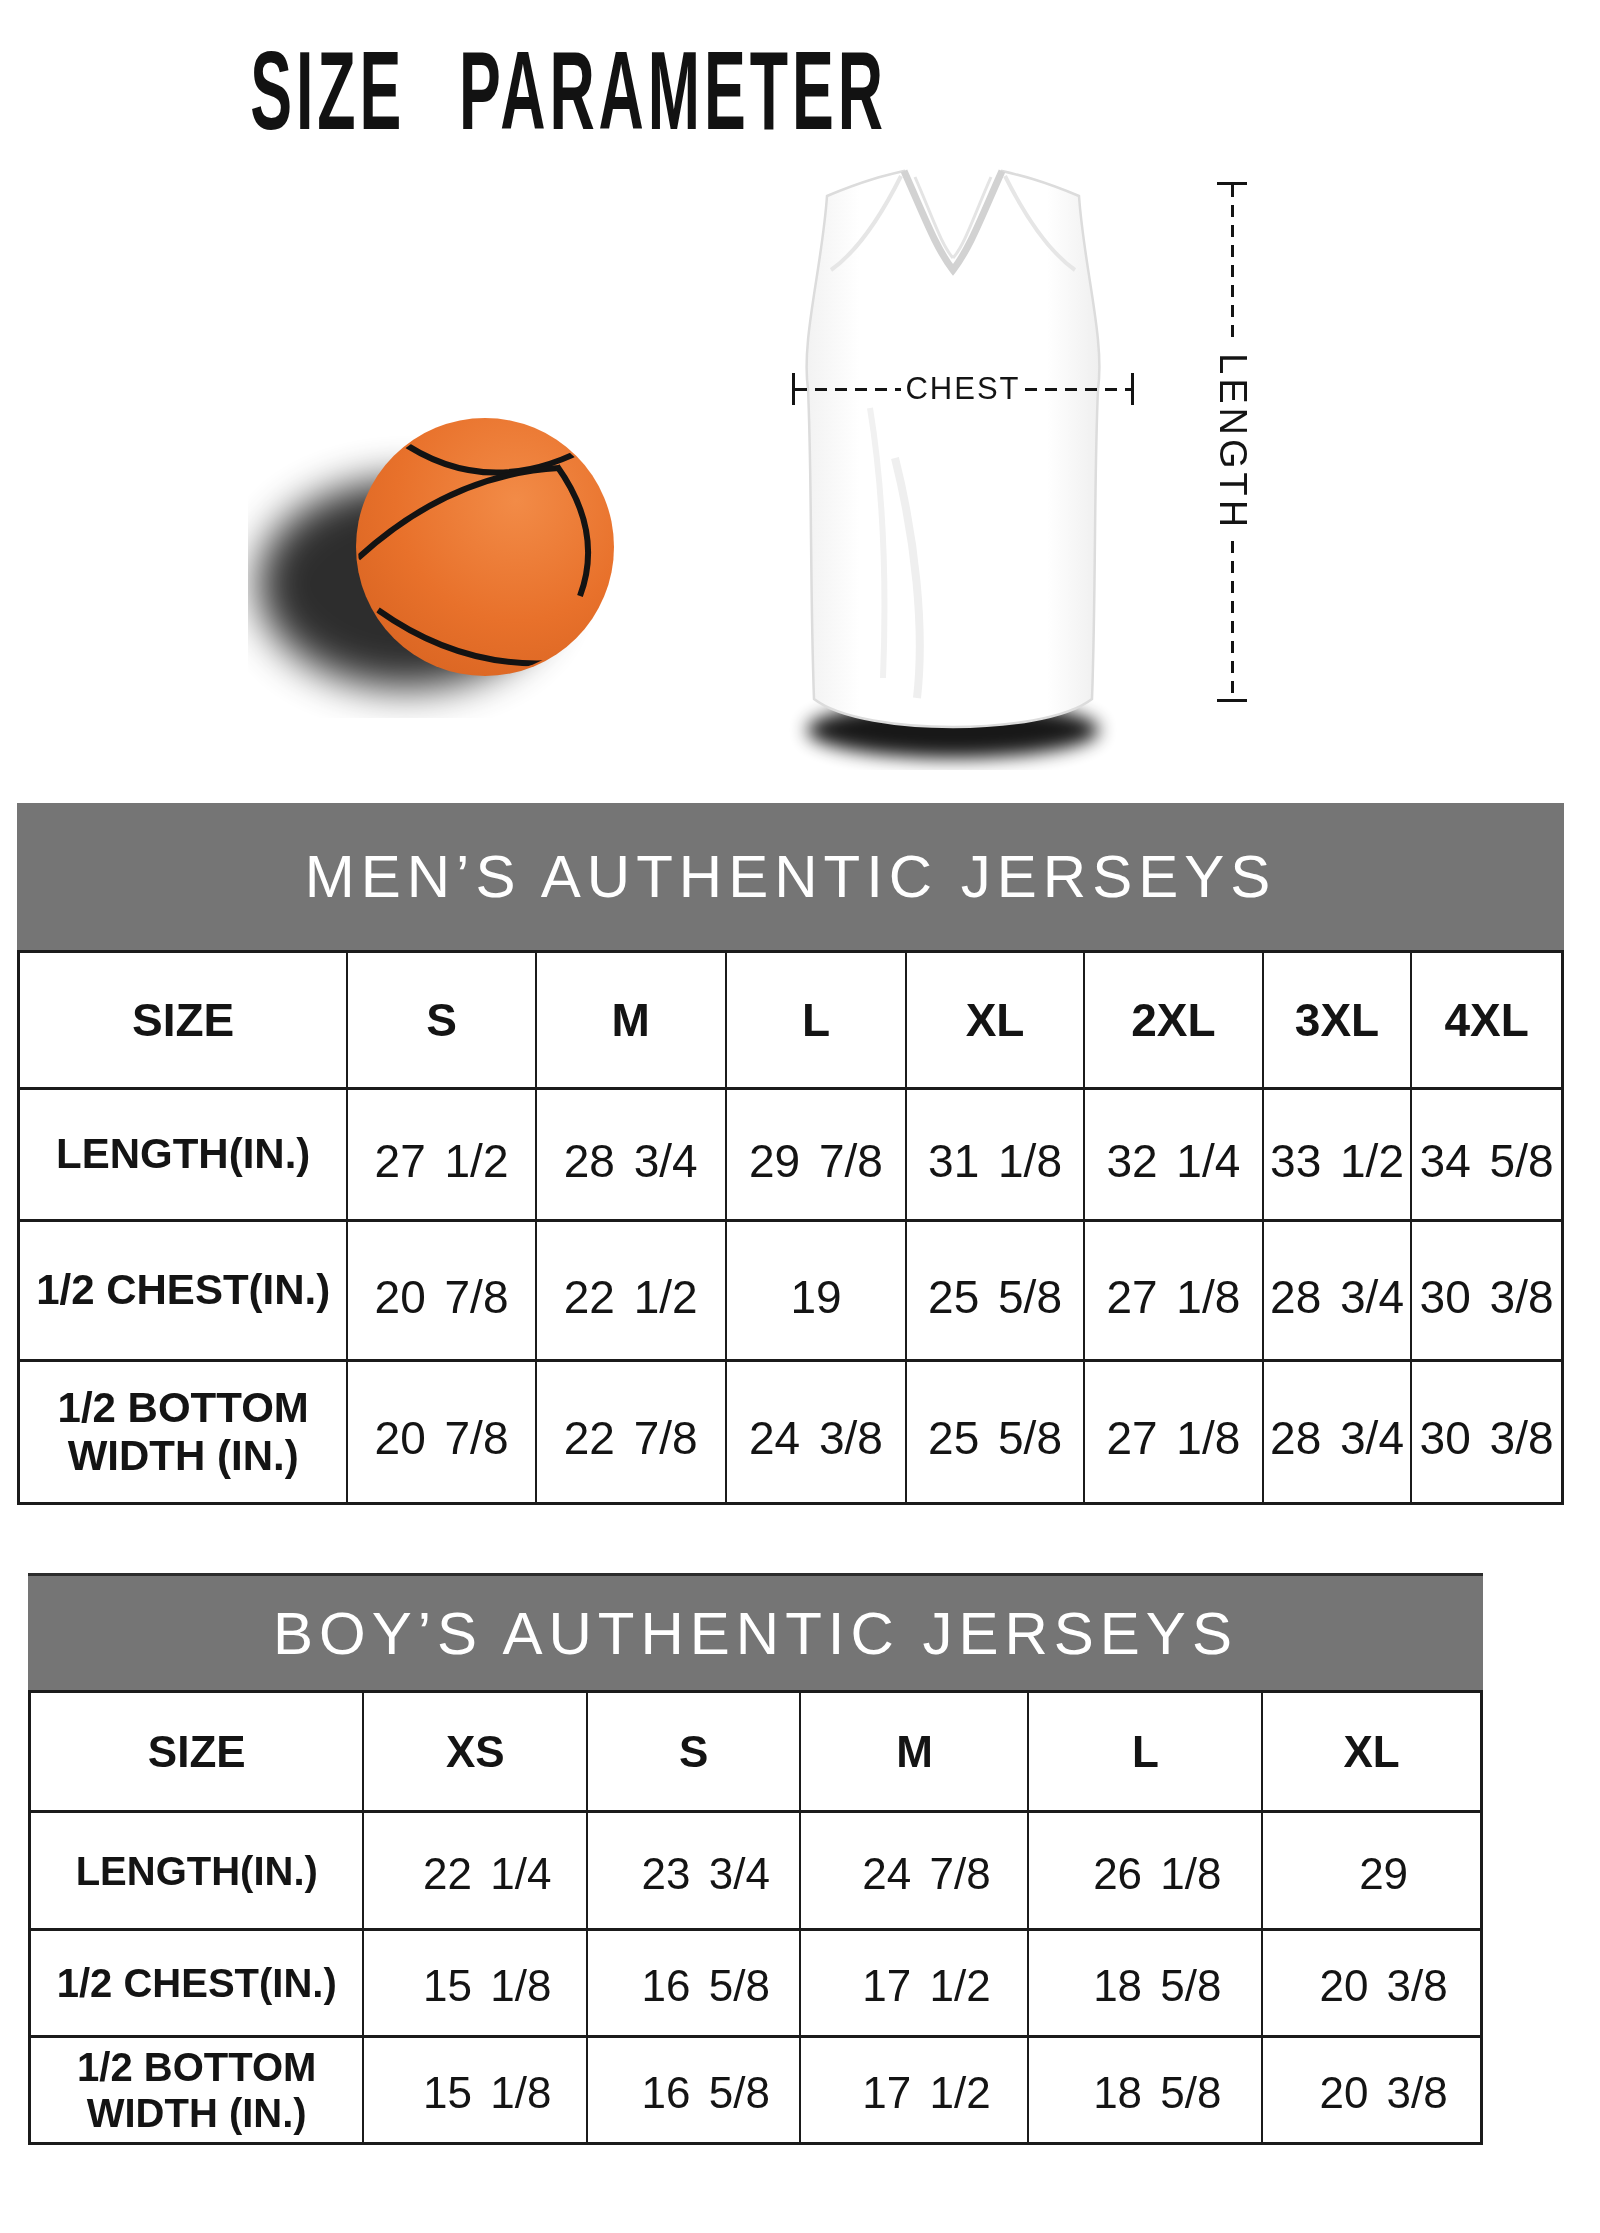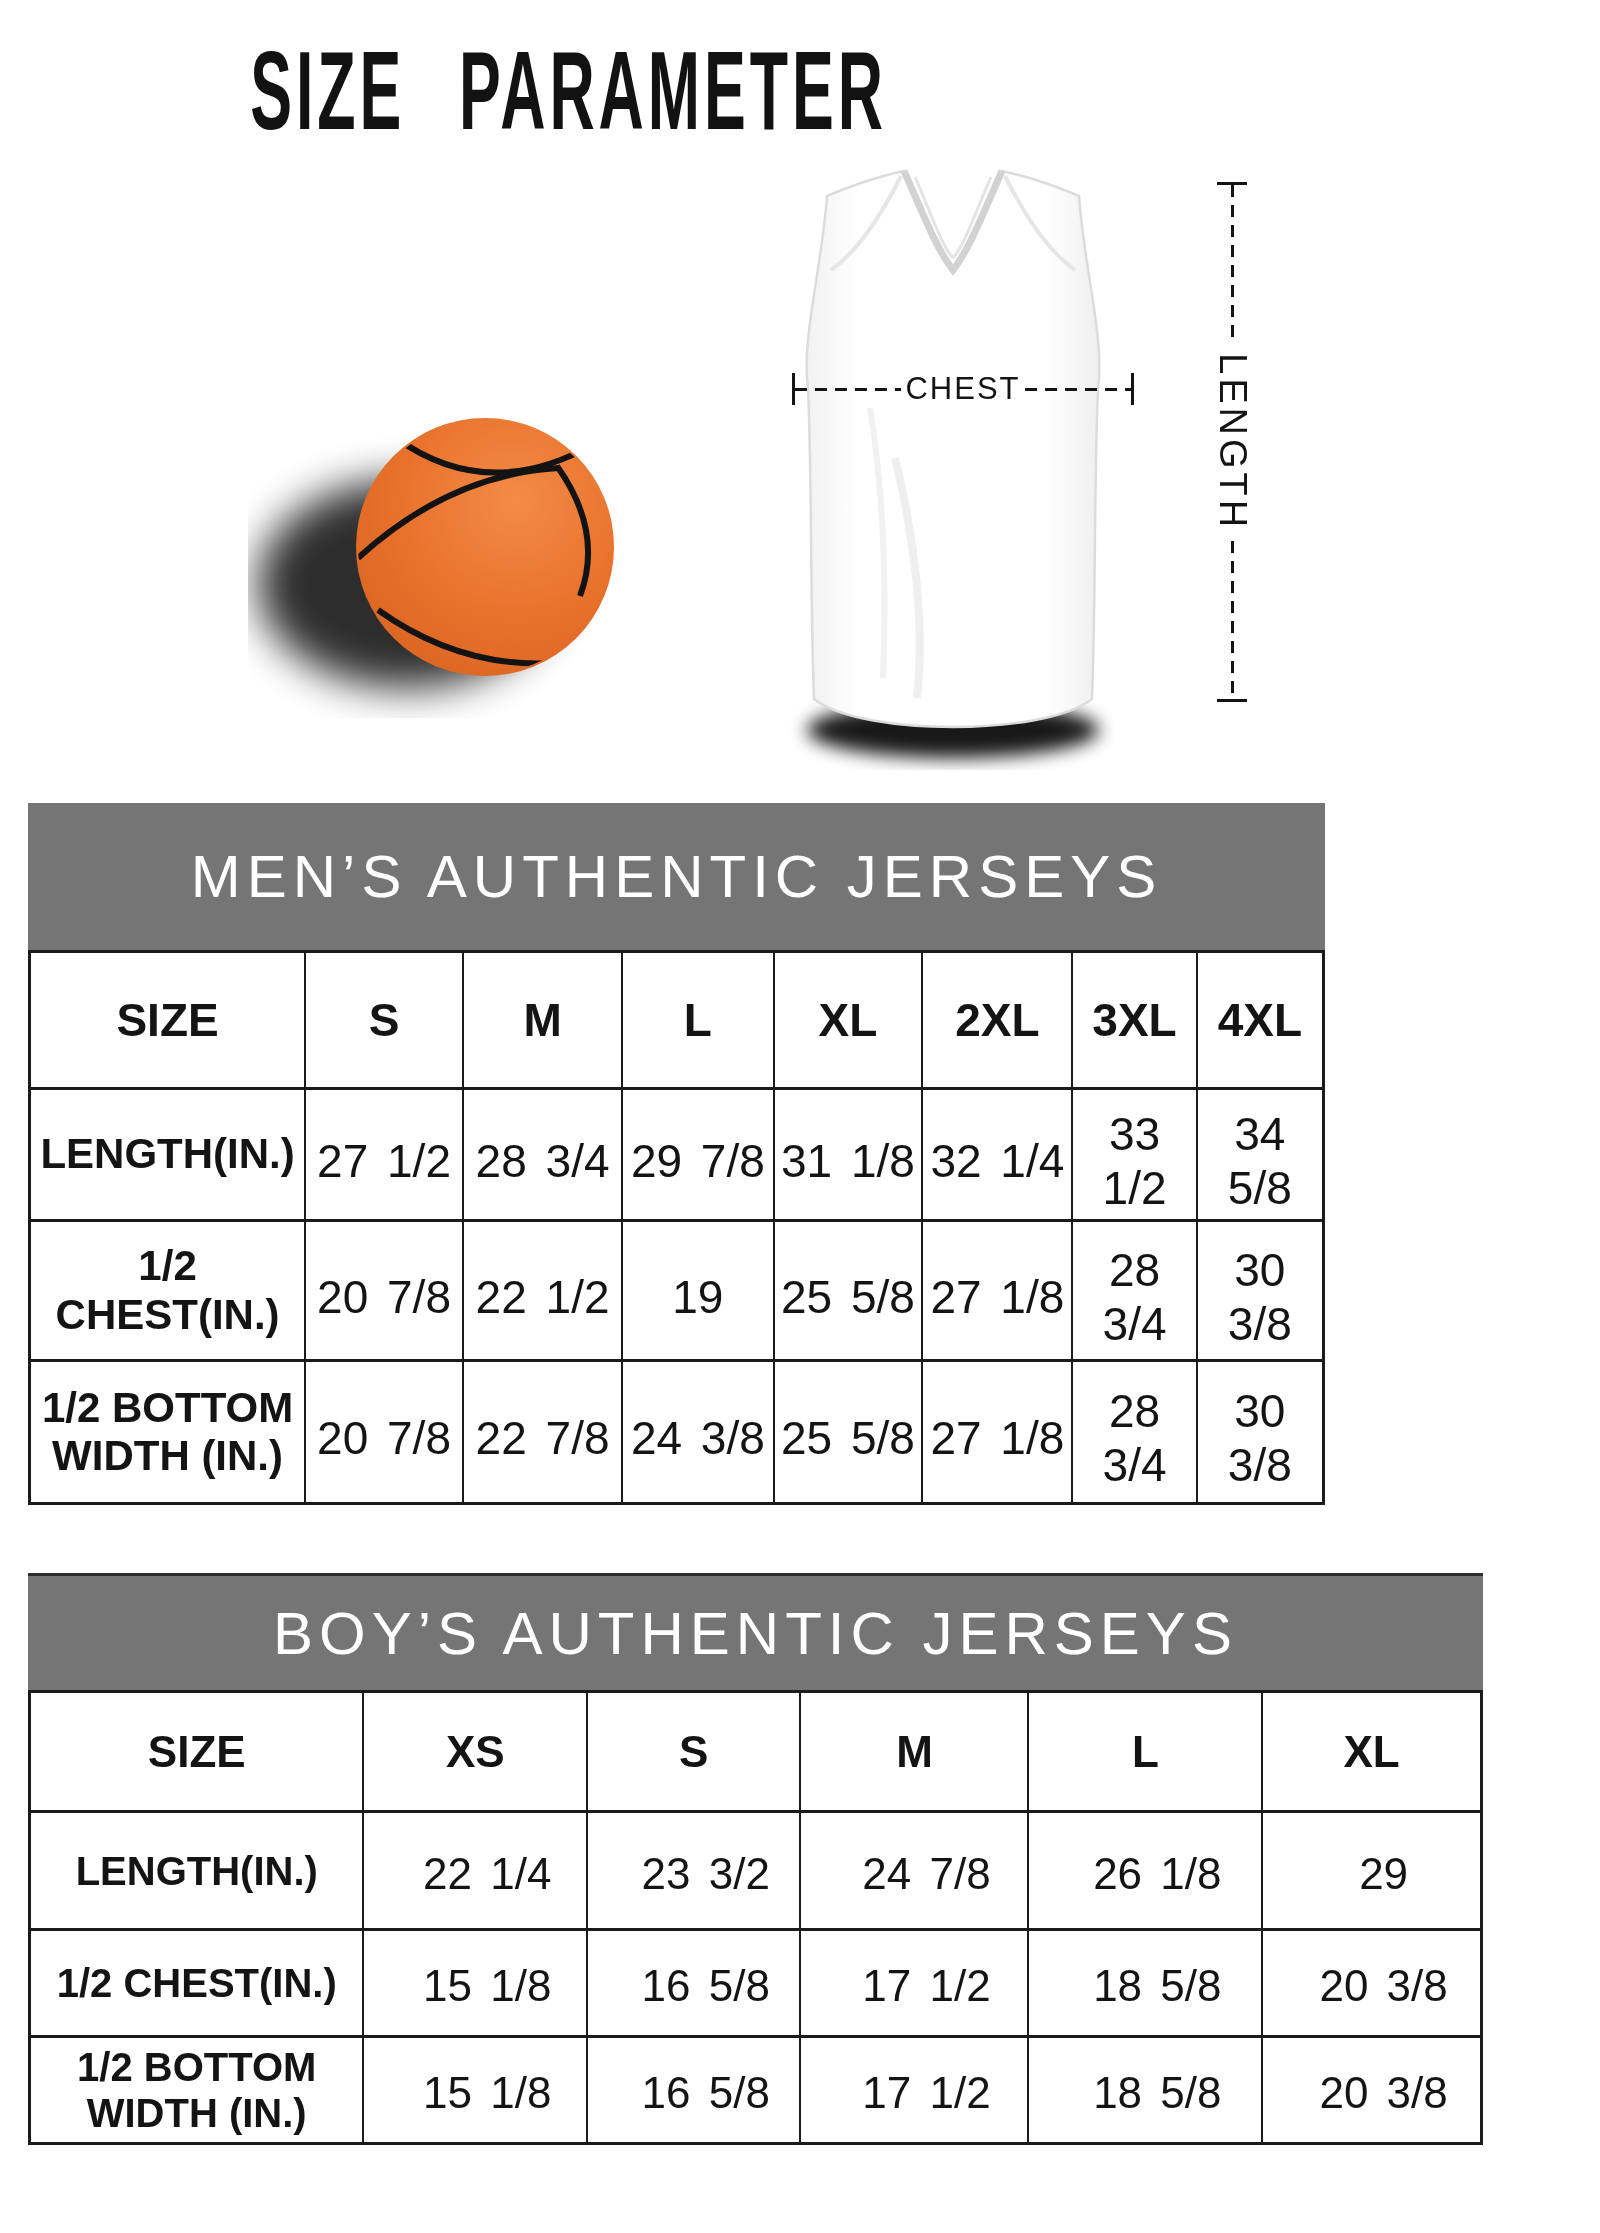--- a/index.html
+++ b/index.html
@@ -19,21 +19,21 @@
   .chest-anno .dash{flex:1;height:3px;background:repeating-linear-gradient(90deg,#141414 0 12px,transparent 12px 20px);}
   .chest-anno .lab{font-size:31px;letter-spacing:2px;margin:0 4px;color:#141414;}
 
   .length-anno{position:absolute;left:1210px;top:182px;height:520px;width:44px;display:flex;flex-direction:column;align-items:center;}
   .length-anno .htick{height:3px;width:30px;background:#141414;}
   .length-anno .dash{width:3px;flex:1;background:repeating-linear-gradient(180deg,#141414 0 12px,transparent 12px 20px);}
   .length-anno .lab{writing-mode:vertical-rl;font-size:38px;letter-spacing:4px;margin:10px 0;color:#141414;}
 
   
   .tbl-wrap{position:absolute;}
-  .men-wrap{left:28px;top:803px;width:1297px;}
+  .men-wrap{left:17px;top:803px;width:1547px;}
   .boy-wrap{left:28px;top:1573px;width:1455px;}
 
   .band{background:#757575;color:#ffffff;display:flex;align-items:center;justify-content:center;
         font-size:60px;letter-spacing:6px;white-space:nowrap;}
   .men-wrap .band{height:147px;}
   .boy-wrap .band{height:114px;border-top:3px solid #2c2c2c;}
 
   table{border-collapse:collapse;table-layout:fixed;width:100%;background:#ffffff;}
   table{border:3px solid #1b1b1b;}
   td{border:2px solid #1b1b1b;border-top-width:3px;border-bottom-width:3px;text-align:center;vertical-align:middle;
@@ -213,21 +213,21 @@
       <td class="head">SIZE</td>
       <td class="head">XS</td>
       <td class="head">S</td>
       <td class="head">M</td>
       <td class="head">L</td>
       <td class="head">XL</td>
     </tr>
     <tr class="r0">
       <td class="lbl">LENGTH(IN.)</td>
       <td class="val">22 1/4</td>
-      <td class="val">23 3/2</td>
+      <td class="val">23 3/4</td>
       <td class="val">24 7/8</td>
       <td class="val">26 1/8</td>
       <td class="val">29</td>
     </tr>
     <tr class="r1">
       <td class="lbl">1/2 CHEST(IN.)</td>
       <td class="val">15 1/8</td>
       <td class="val">16 5/8</td>
       <td class="val">17 1/2</td>
       <td class="val">18 5/8</td>

